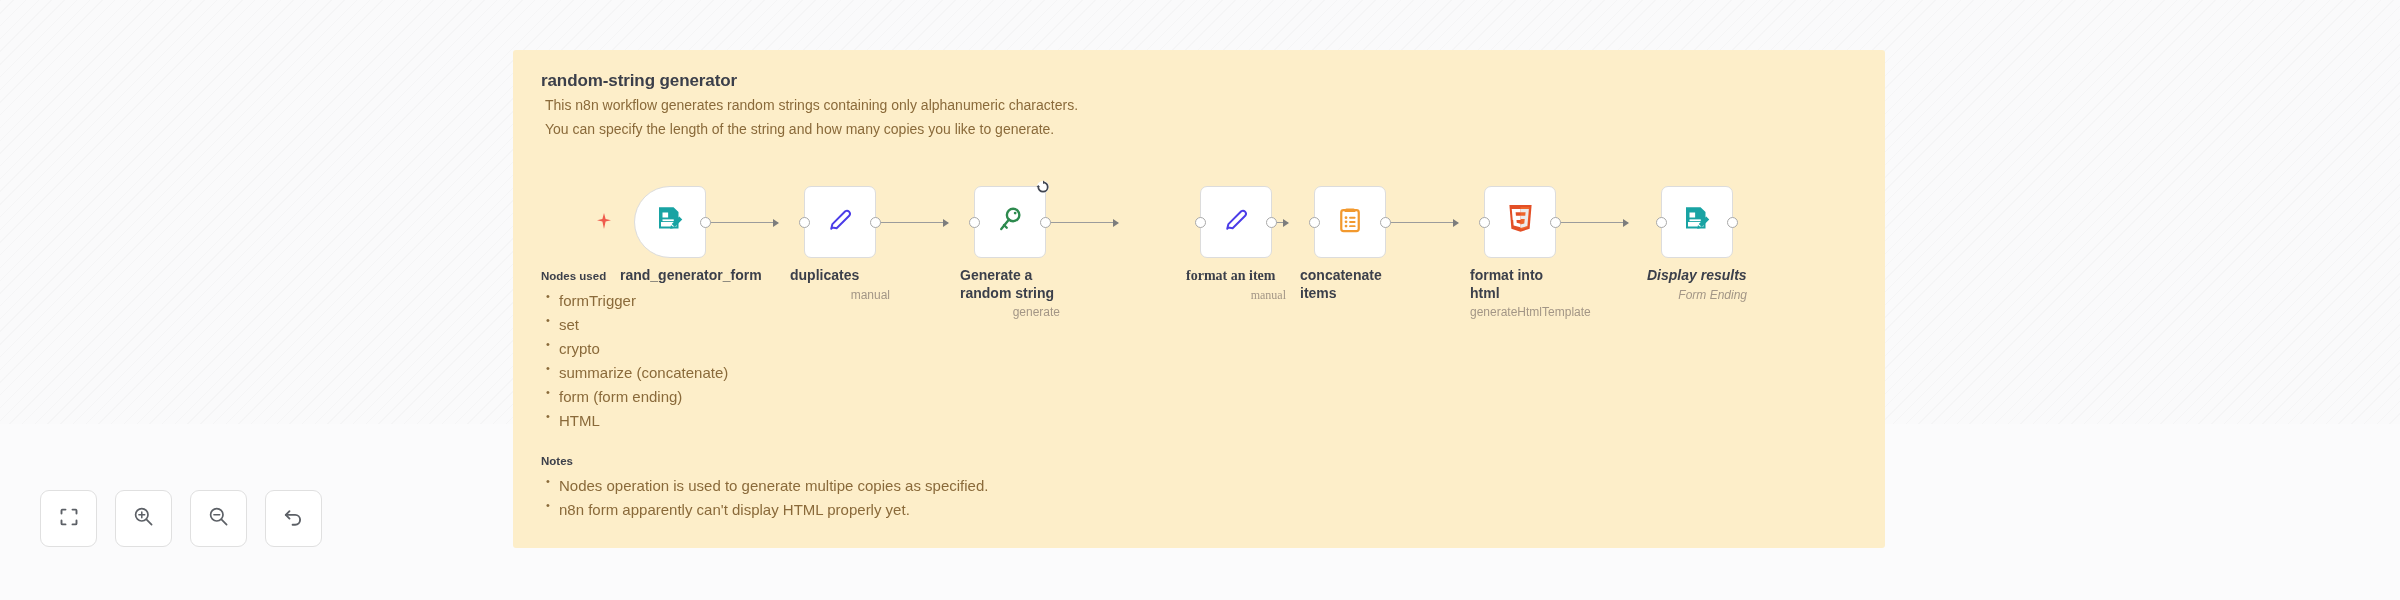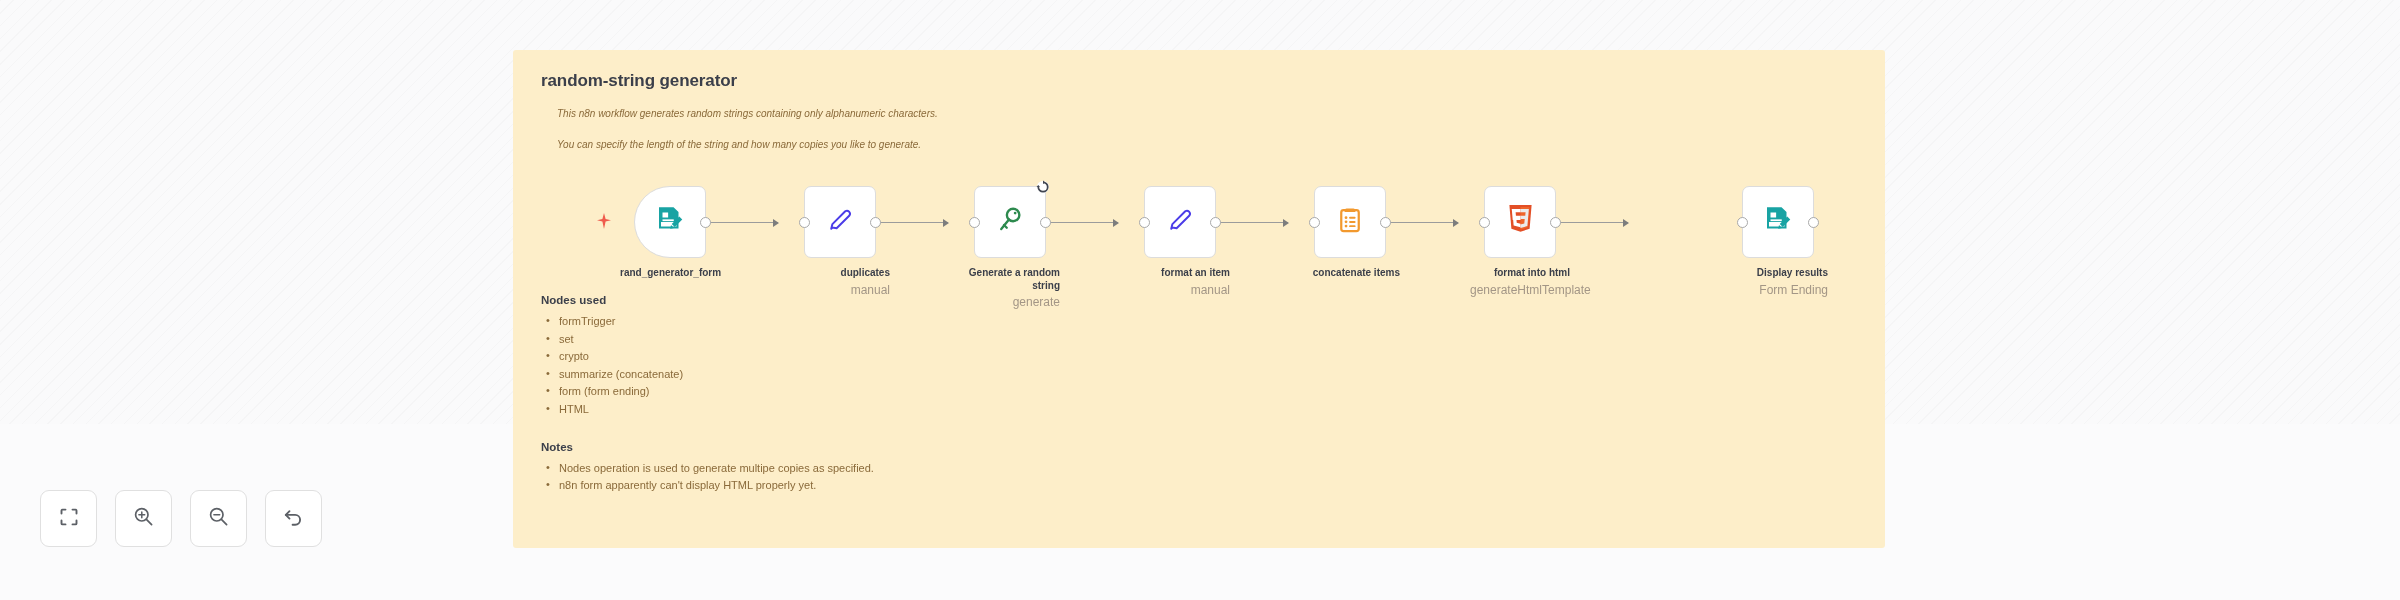--- a/index.html
+++ b/index.html
@@ -54,35 +54,34 @@
 
   .note-h3 {
     font-size: 11.5px;
     font-weight: bold;
     color: #3b3f4a;
     margin: 22px 0 7px 0;
     padding: 0;
   }
 
   .note-p {
-    font-size: 10px;
+    font-size: 14px;
     color: #8a6a3a;
     line-height: 1.45;
-    margin: 16px;
+    margin: 4px;
     padding: 0;
-    font-style: italic;
   }
 
   .note-list {
     list-style: none;
     margin: 0;
     padding: 0;
   }
   .note-list li {
-    font-size: 11px;
+    font-size: 15px;
     color: #8a6a3a;
     line-height: 1.6;
     padding-left: 18px;
     position: relative;
   }
   .note-list li::before {
     content: "\2022";
     position: absolute;
     left: 5px;
     top: -1px;
@@ -147,22 +146,22 @@
   .node-badge {
     position: absolute;
     top: -7px;
     right: -5px;
     width: 14px;
     height: 14px;
   }
 
   .node-label {
     margin-top: 9px;
-    text-align: right;
-    font-size: 10px;
+    text-align: left;
+    font-size: 14px;
     font-weight: bold;
     color: #3b3f4a;
     line-height: 1.25;
   }
   .node-sub {
     margin-top: 3px;
     text-align: right;
     font-size: 12px;
     color: #a39686;
     line-height: 1.2;
@@ -324,21 +323,21 @@
             <path d="M4.6 8 L2.6 5.6 L0.6 8 Z" fill="#40454f"></path>
           </svg>
         </span>
         <span class="port in"></span>
         <span class="port out"></span>
       </div>
       <div class="node-label">Generate a random string</div>
       <div class="node-sub">generate</div>
     </div>
 
-    <div class="node-wrap" style="left:1130px;">
+    <div class="node-wrap" style="left:1186px;font-family:Liberation Serif, serif;">
       <div class="node-box">
         <span class="node-icon">
           <svg width="28" height="28" viewBox="0 0 24 24">
             <path d="M5.5 18.5 L4.5 19.5 L5.5 15.5 L16.5 4.5 a2.6 2.6 0 0 1 3.6 3.6 L9.1 19.1 Z" fill="#ffffff" stroke="#4b3ce8" stroke-width="1.7" stroke-linejoin="round"></path>
           </svg>
         </span>
         <span class="port in"></span>
         <span class="port out"></span>
       </div>
       <div class="node-label">format an item</div>
@@ -378,21 +377,21 @@
             <text x="12" y="-1" font-size="0" fill="#ffffff">HTML</text>
           </svg>
         </span>
         <span class="port in"></span>
         <span class="port out"></span>
       </div>
       <div class="node-label">format into html</div>
       <div class="node-sub">generateHtmlTemplate</div>
     </div>
 
-    <div class="node-wrap" style="left:1728px;">
+    <div class="node-wrap" style="left:1647px;font-style:italic;">
       <div class="node-box">
         <span class="node-icon">
           <svg width="30" height="30" viewBox="0 0 24 24">
             <path d="M4 2.5h10.5l3.5 3.5v7.5H4z" fill="#18a3a3"></path>
             <rect x="6" y="6" width="4.5" height="4" fill="#ffffff"></rect>
             <rect x="6" y="11.5" width="9" height="1.4" fill="#ffffff"></rect>
             <rect x="6" y="14.3" width="6.5" height="1.4" fill="#ffffff"></rect>
             <path d="M4 2.5h10.5l3.5 3.5v12H4z" fill="none" stroke="#18a3a3" stroke-width="1.6"></path>
             <path d="M19.4 9.2l2.4 2.4-6 6-2.4-2.4z" fill="#18a3a3"></path>
             <path d="M12.8 16l-.6 3 3-.6z" fill="#18a3a3"></path>

